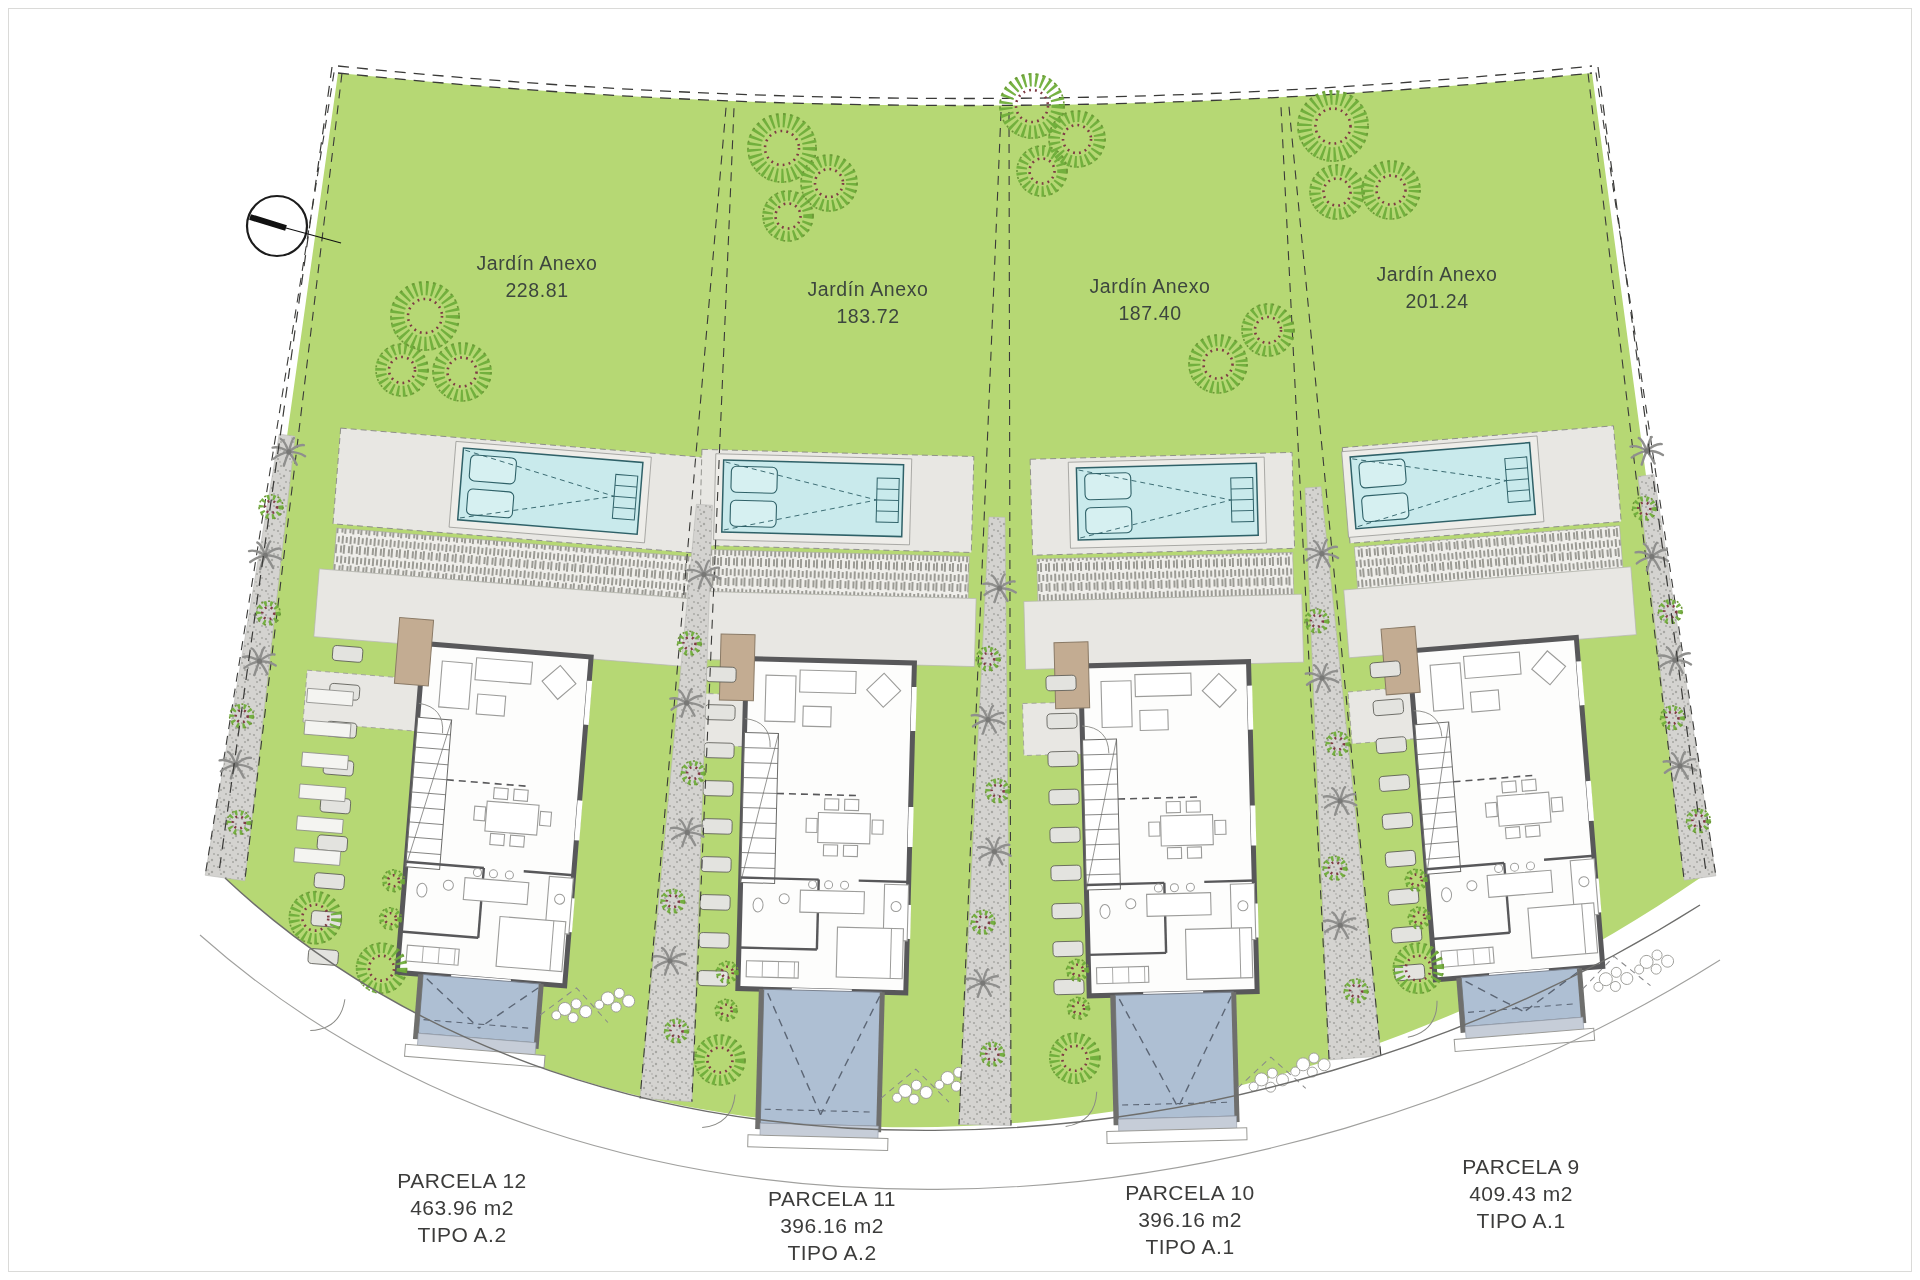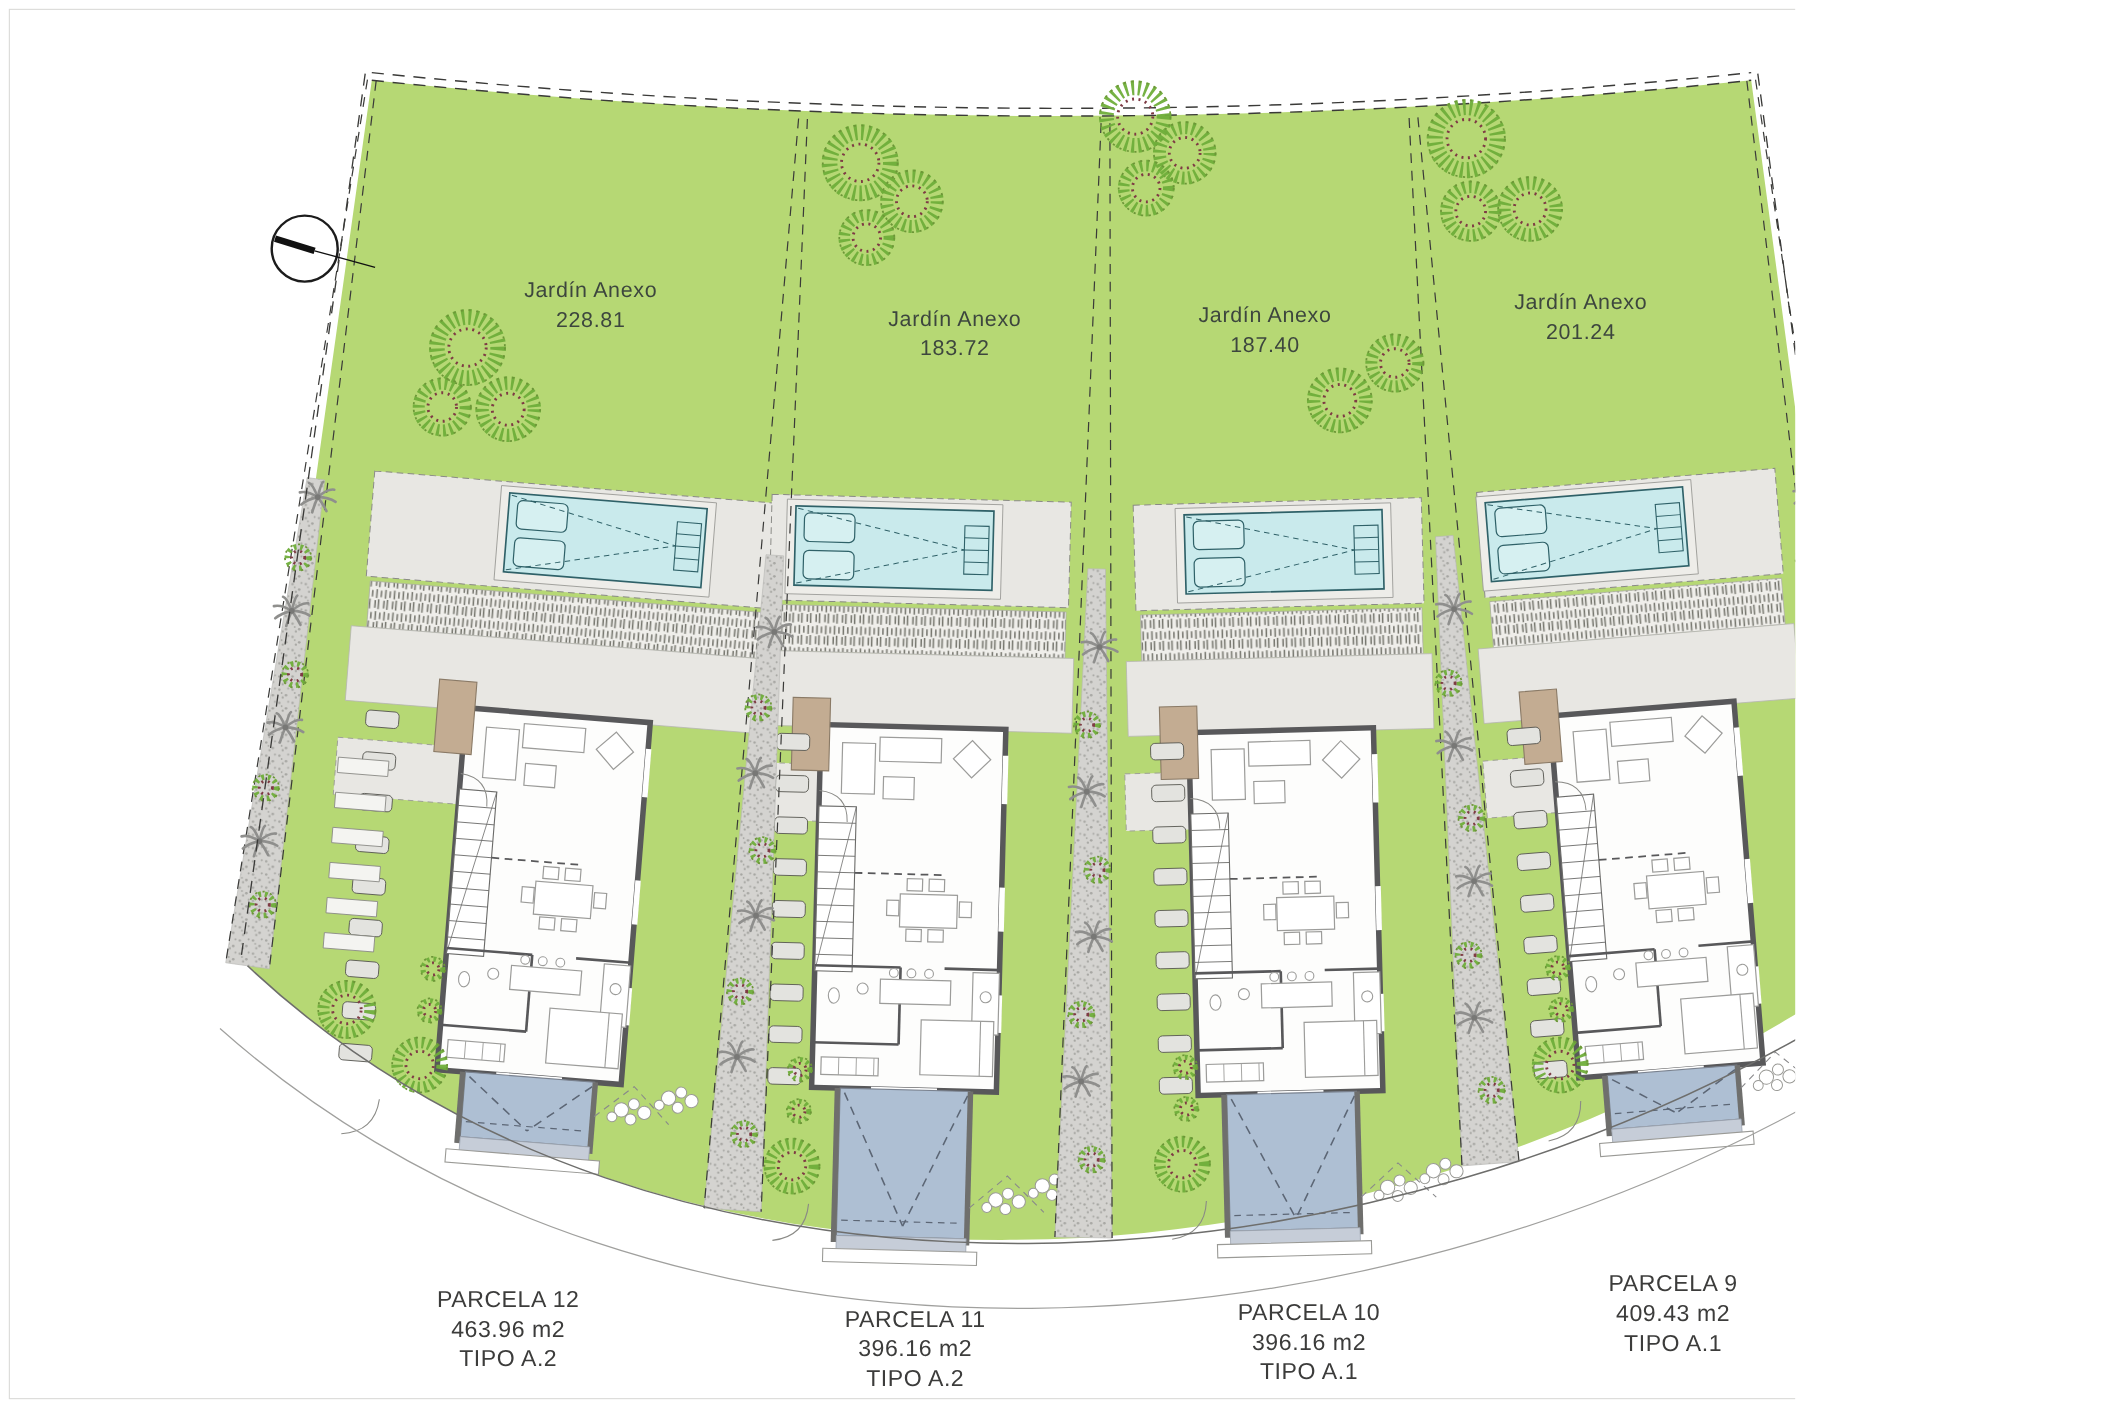--- a/index.html
+++ b/index.html
@@ -1,17 +1,17 @@
 <!DOCTYPE html>
 <html><head>
 <meta charset="utf-8">
 <style>
   html,body{margin:0;padding:0;background:#ffffff;}
   body{font-family:"Liberation Sans", sans-serif;}
-  .stage{position:relative;width:1632px;height:1280px;background:#ffffff;overflow:hidden;}
+  .stage{position:relative;width:1920px;height:1280px;background:#ffffff;overflow:hidden;}
   .frame{position:absolute;left:8px;top:8px;width:1902px;height:1262px;border:1.5px solid #dadad8;pointer-events:none;}
   svg text{font-family:"Liberation Sans", sans-serif;}
 </style>
 </head>
 <body>
 
 <div class="stage">
   <svg id="plan" width="1920" height="1280" viewBox="0 0 1920 1280">
       <defs>
         <pattern id="gravelP" width="12" height="12" patternUnits="userSpaceOnUse">

